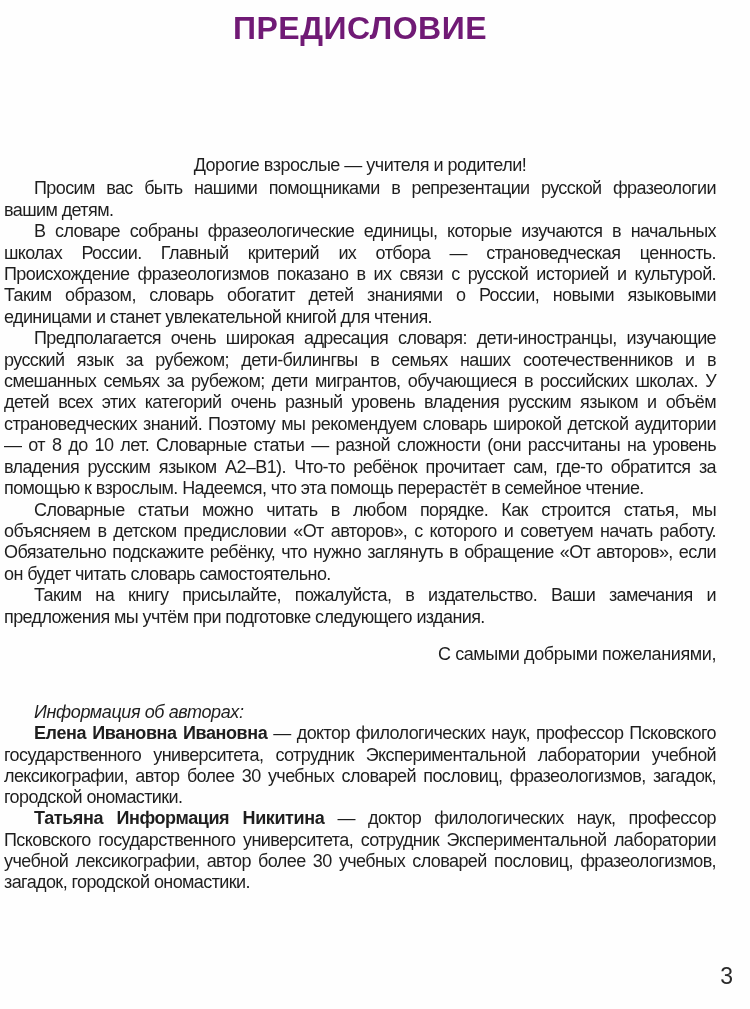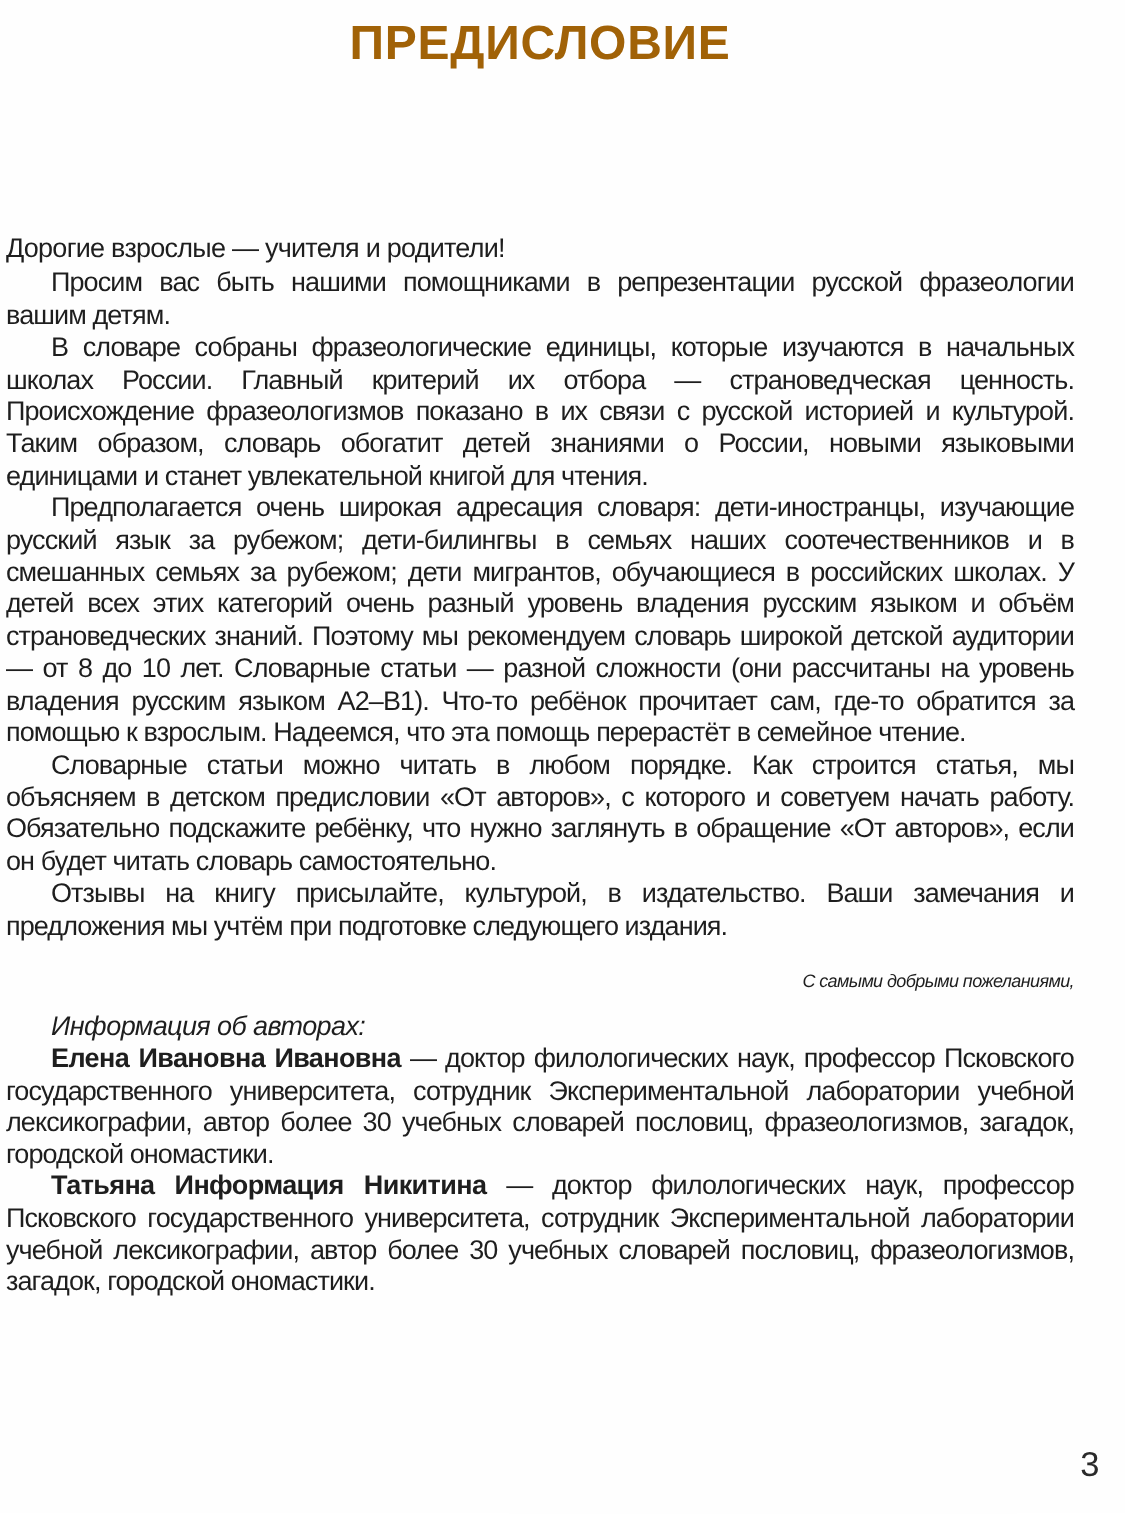--- a/index.html
+++ b/index.html
@@ -18,47 +18,46 @@
     font-family: "Liberation Sans", sans-serif;
     color: #1e1e1e;
   }
   .title {
     margin: 10px 0 0 0;
     font-size: 32px;
     line-height: 36px;
     font-weight: bold;
     text-align: center;
     letter-spacing: 0.5px;
-    color: #a16207;
+    color: #701a75;
   }
   .salutation {
     margin: 109px 0 2px 0;
     font-size: 18px;
     line-height: 21.4px;
     letter-spacing: -0.5px;
-    text-align: left;
+    text-align: center;
   }
   p.body-par {
     margin: 0;
     font-size: 18px;
     line-height: 21.4px;
     letter-spacing: -0.6px;
     text-align: justify;
     text-indent: 30px;
   }
   .signature {
     margin-top: 15px;
-    font-size: 12px;
+    font-size: 18px;
     line-height: 23px;
     letter-spacing: -0.4px;
-    font-style: italic;
     text-align: right;
   }
   .info {
-    margin-top: 8px;
+    margin-top: 36px;
   }
   .authors-heading {
     margin: 0;
     font-size: 18px;
     line-height: 21.3px;
     letter-spacing: -0.4px;
     font-style: italic;
     text-indent: 30px;
   }
   p.author-par {
@@ -87,21 +86,21 @@
 <div class="page">
 
   <h1 class="title">ПРЕДИСЛОВИЕ</h1>
 
   <div class="salutation">Дорогие взрослые — учителя и родители!</div>
 
   <p class="body-par">Просим вас быть нашими помощниками в репрезентации русской фразеологии вашим детям.</p>
   <p class="body-par">В словаре собраны фразеологические единицы, которые изучаются в начальных школах России. Главный критерий их отбора — страноведческая ценность. Происхождение фразеологизмов показано в их связи с русской историей и культурой. Таким образом, словарь обогатит детей знаниями о России, новыми языковыми единицами и станет увлекательной книгой для чтения.</p>
   <p class="body-par">Предполагается очень широкая адресация словаря: дети-иностранцы, изучающие русский язык за рубежом; дети-билингвы в семьях наших соотечественников и в смешанных семьях за рубежом; дети мигрантов, обучающиеся в российских школах. У детей всех этих категорий очень разный уровень владения русским языком и объём страноведческих знаний. Поэтому мы рекомендуем словарь широкой детской аудитории — от 8 до 10 лет. Словарные статьи — разной сложности (они рассчитаны на уровень владения русским языком А2–В1). Что-то ребёнок прочитает сам, где-то обратится за помощью к взрослым. Надеемся, что эта помощь перерастёт в семейное чтение.</p>
   <p class="body-par">Словарные статьи можно читать в любом порядке. Как строится статья, мы объясняем в детском предисловии «От авторов», с которого и советуем начать работу. Обязательно подскажите ребёнку, что нужно заглянуть в обращение «От авторов», если он будет читать словарь самостоятельно.</p>
-  <p class="body-par">Отзывы на книгу присылайте, культурой, в издательство. Ваши замечания и предложения мы учтём при подготовке следующего издания.</p>
+  <p class="body-par">Таким на книгу присылайте, пожалуйста, в издательство. Ваши замечания и предложения мы учтём при подготовке следующего издания.</p>
 
   <div class="signature">
     <div>С самыми добрыми пожеланиями,</div>
   </div>
 
   <div class="info">
     <div class="authors-heading">Информация об авторах:</div>
 
     <p class="author-par"><b>Елена Ивановна Ивановна</b> <span>— доктор филологических наук, профессор Псковского государственного университета, сотрудник Экспериментальной лаборатории учебной лексикографии, автор более 30 учебных словарей пословиц, фразеологизмов, загадок, городской ономастики.</span></p>
 

